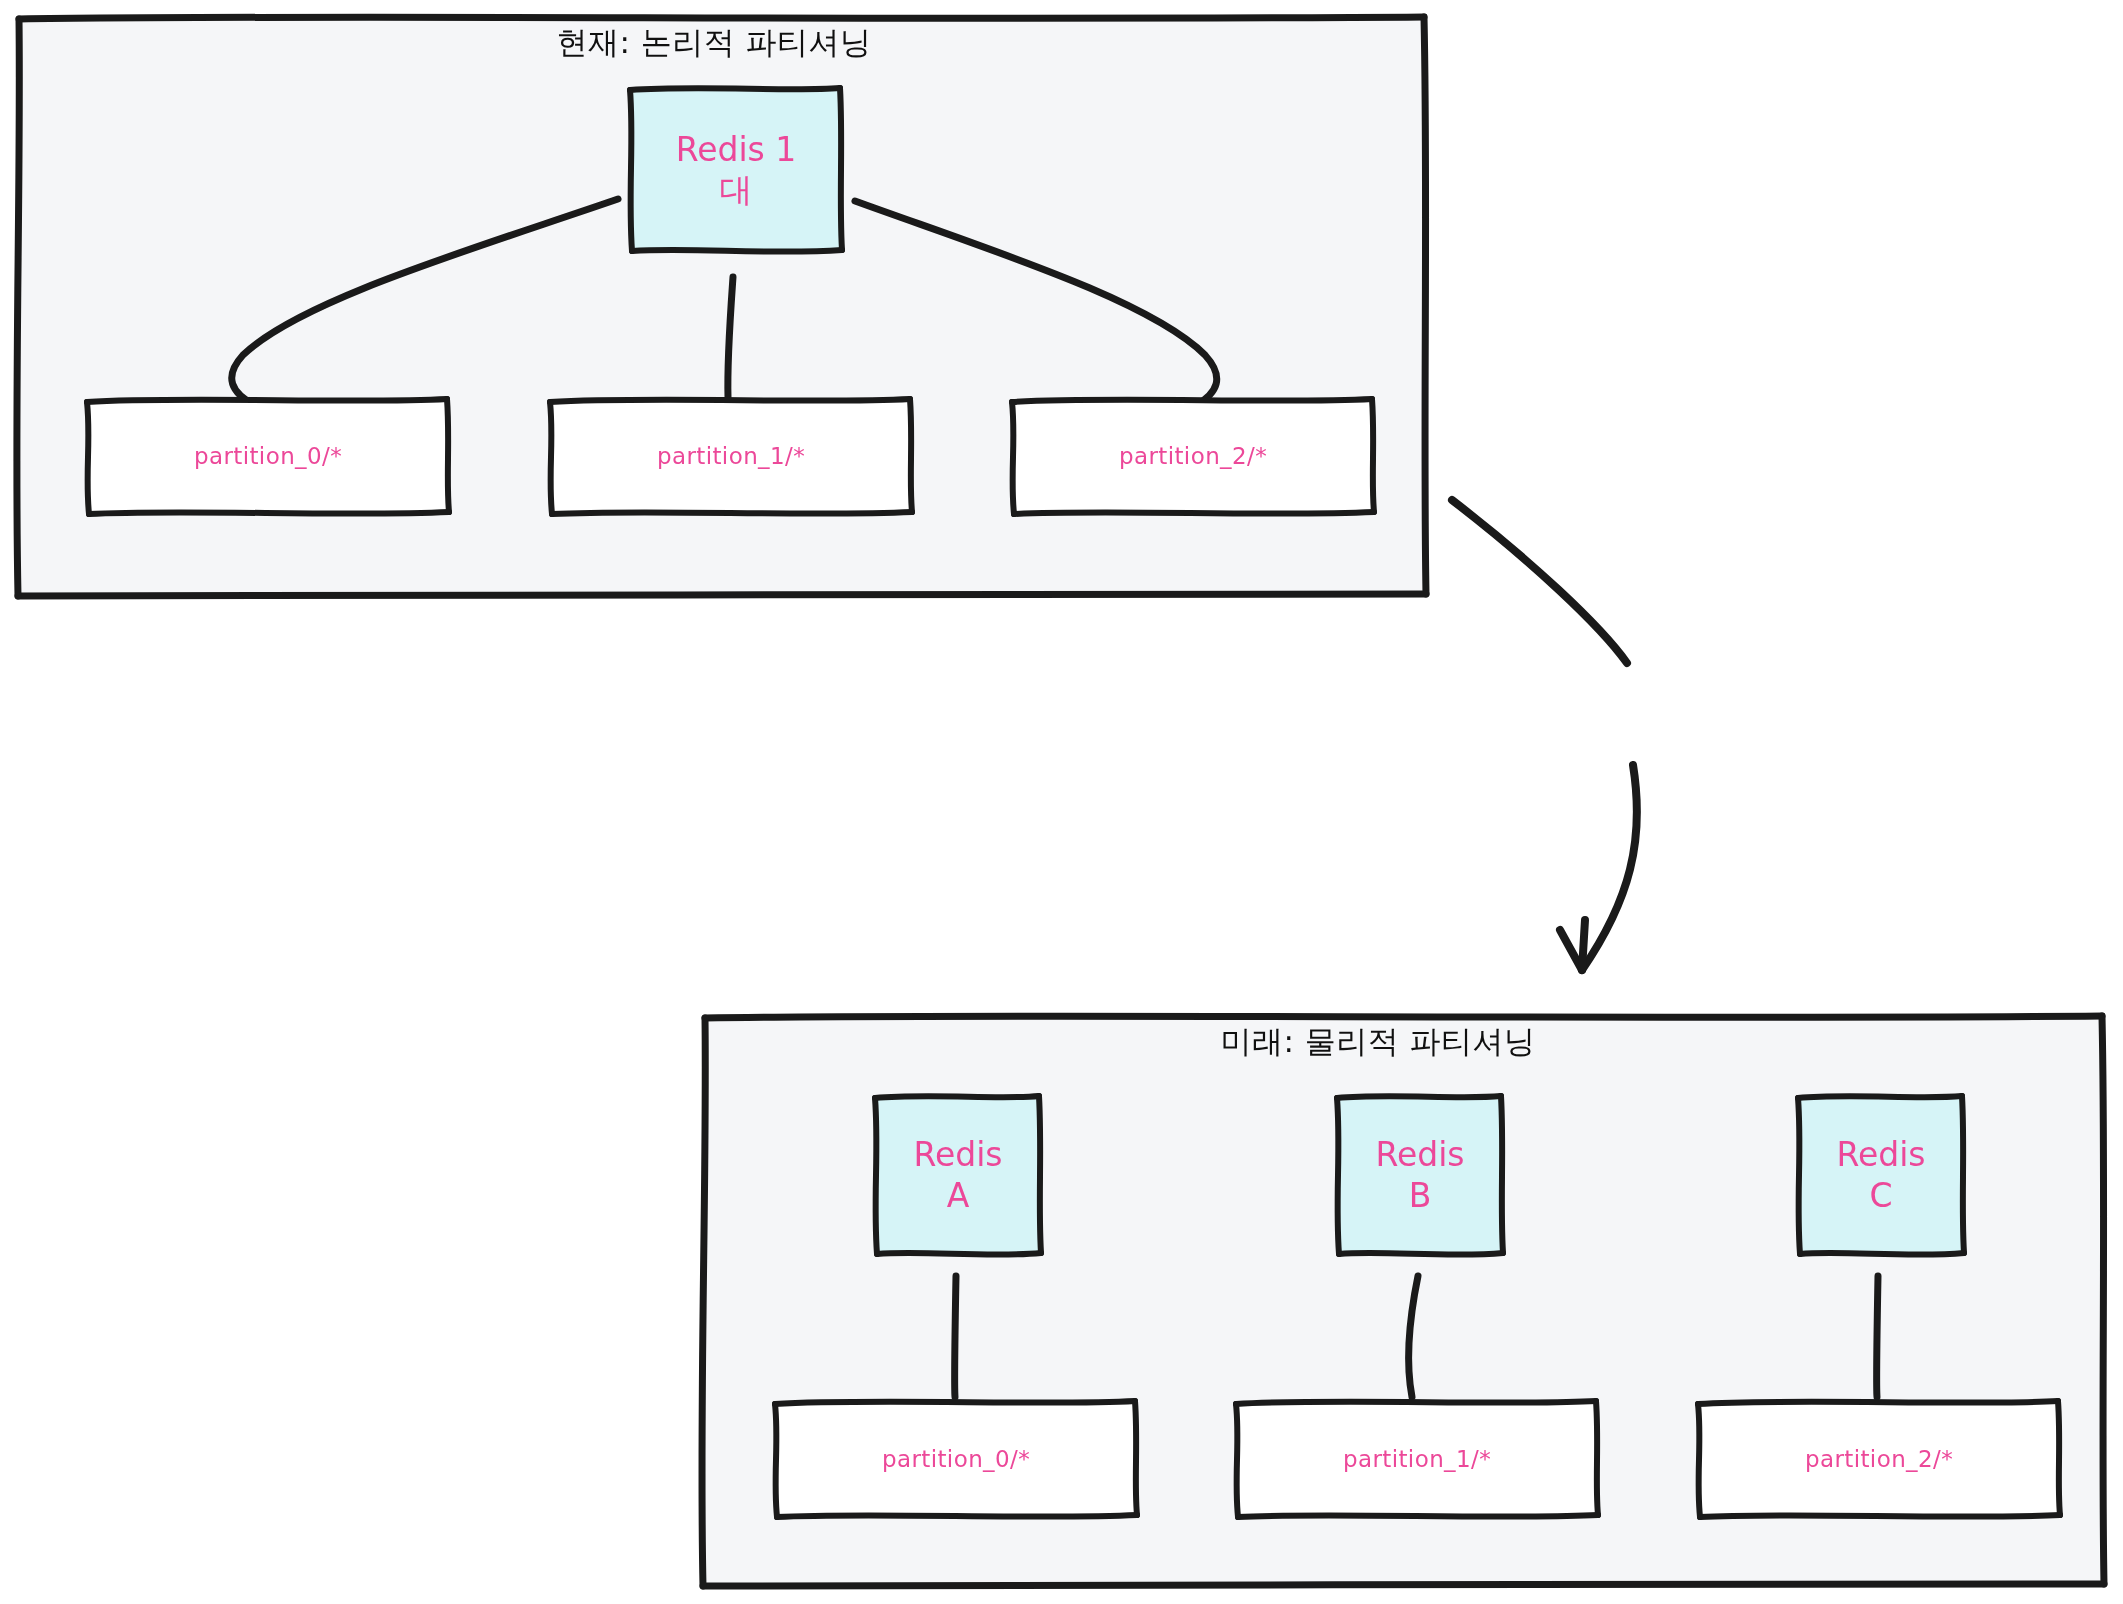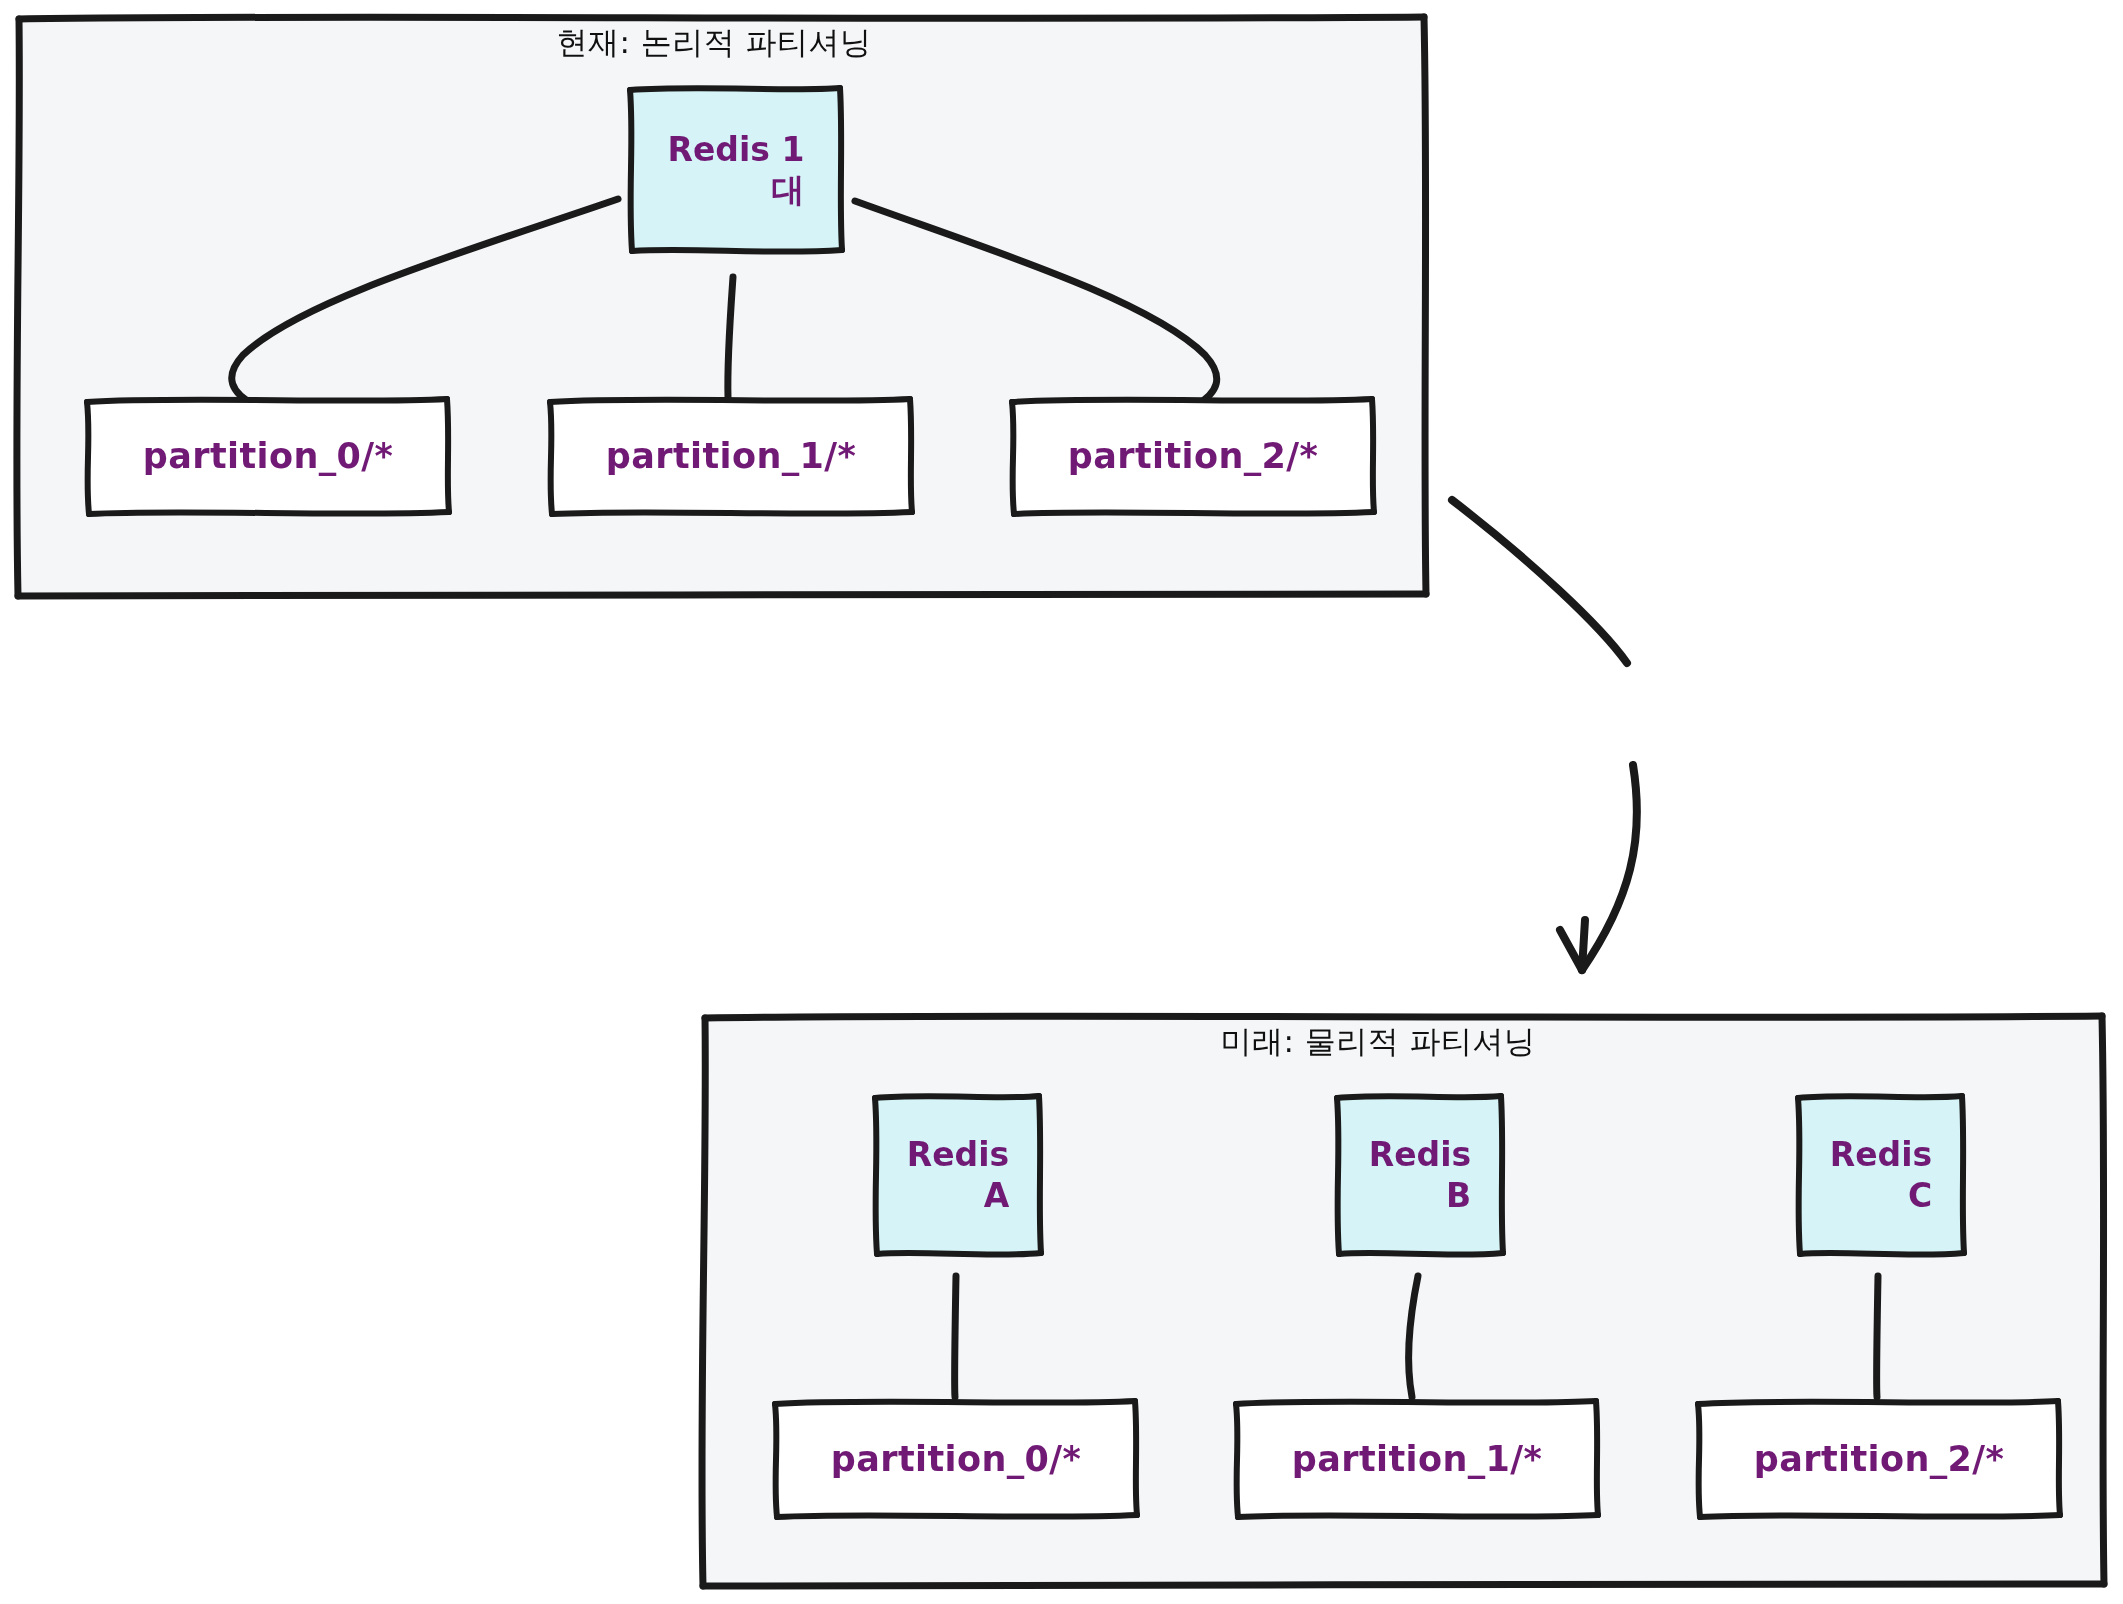--- a/index.html
+++ b/index.html
@@ -25,26 +25,25 @@
     width: 2123px;
     height: 1604px;
     pointer-events: none;
   }
   .node {
     position: absolute;
     box-sizing: border-box;
     display: flex;
     align-items: center;
     justify-content: center;
-    text-align: right;
+    text-align: center;
     line-height: 1.22;
-    color: #701a75;
+    color: #ec4899;
     white-space: pre-line;
     font-family: "DejaVu Sans", sans-serif;
-    font-weight: bold;
   }
   .group-label {
     position: absolute;
     color: #101010;
     font-size: 31px;
     letter-spacing: 0.5px;
     white-space: nowrap;
     font-family: "DejaVu Sans", sans-serif;
   }
   .edge-label {
@@ -54,21 +53,21 @@
     text-align: center;
     line-height: 1.45;
     white-space: pre-line;
     letter-spacing: 0.3px;
     font-family: "DejaVu Sans", sans-serif;
   }
   .redis-text {
     font-size: 33px;
   }
   .partition-text {
-    font-size: 35px;
+    font-size: 23px;
     letter-spacing: 0.4px;
   }
 </style>
 </head>
 <body>
 
 <div id="canvas">
 
   <svg id="sketch-layer" viewBox="0 0 2123 1604" xmlns="http://www.w3.org/2000/svg">
 

